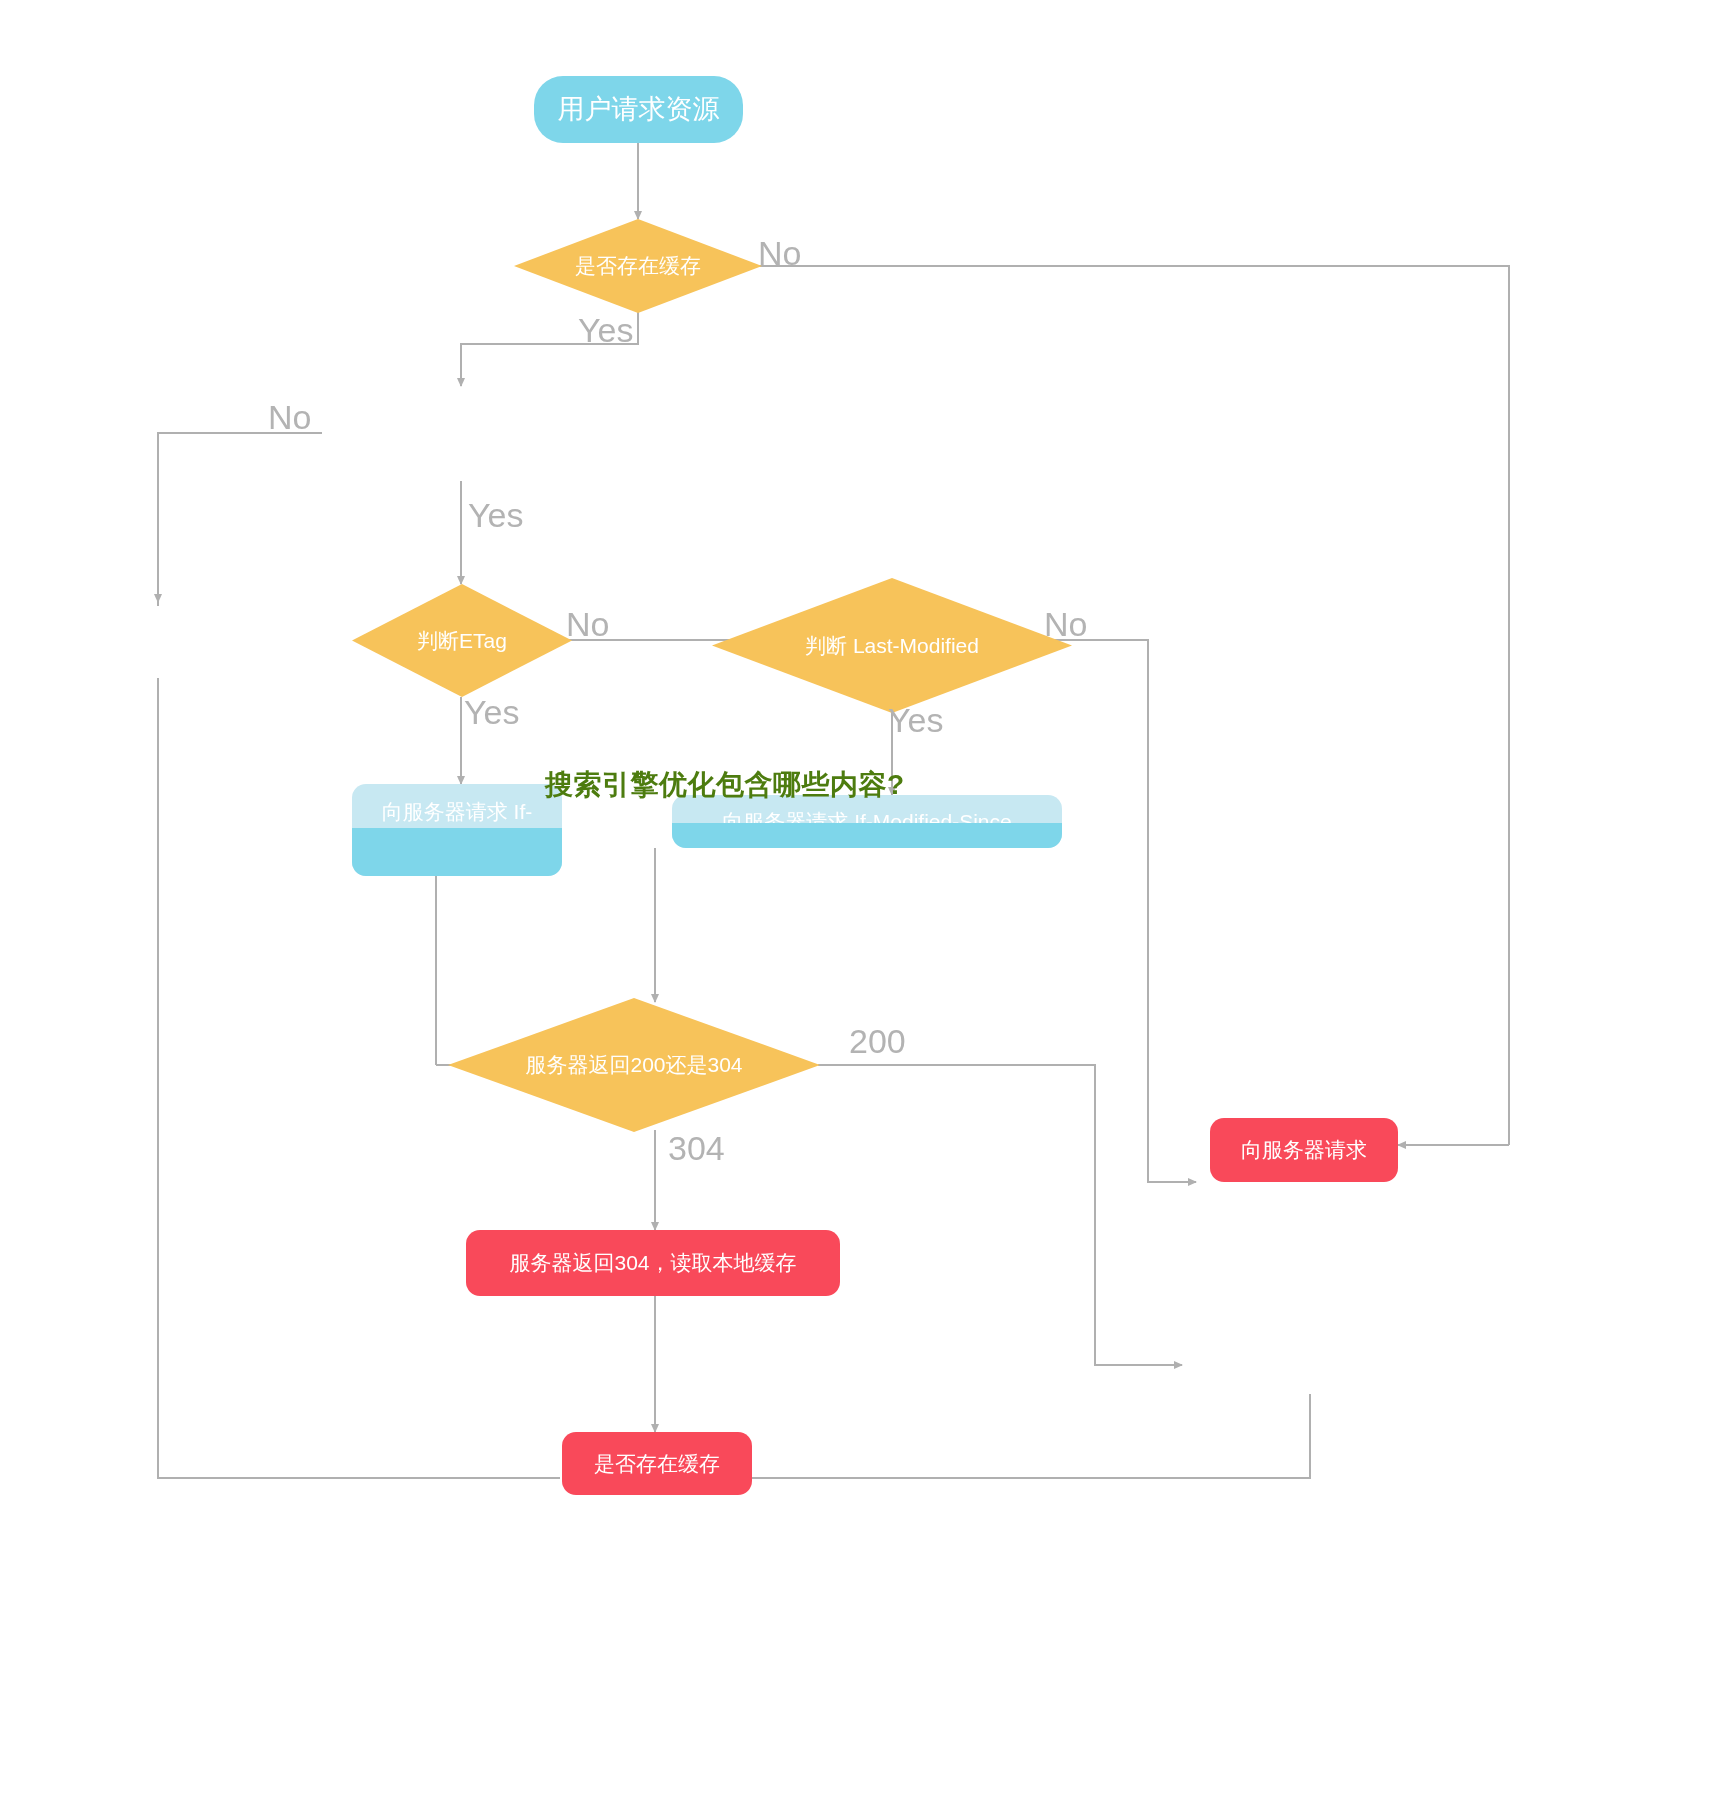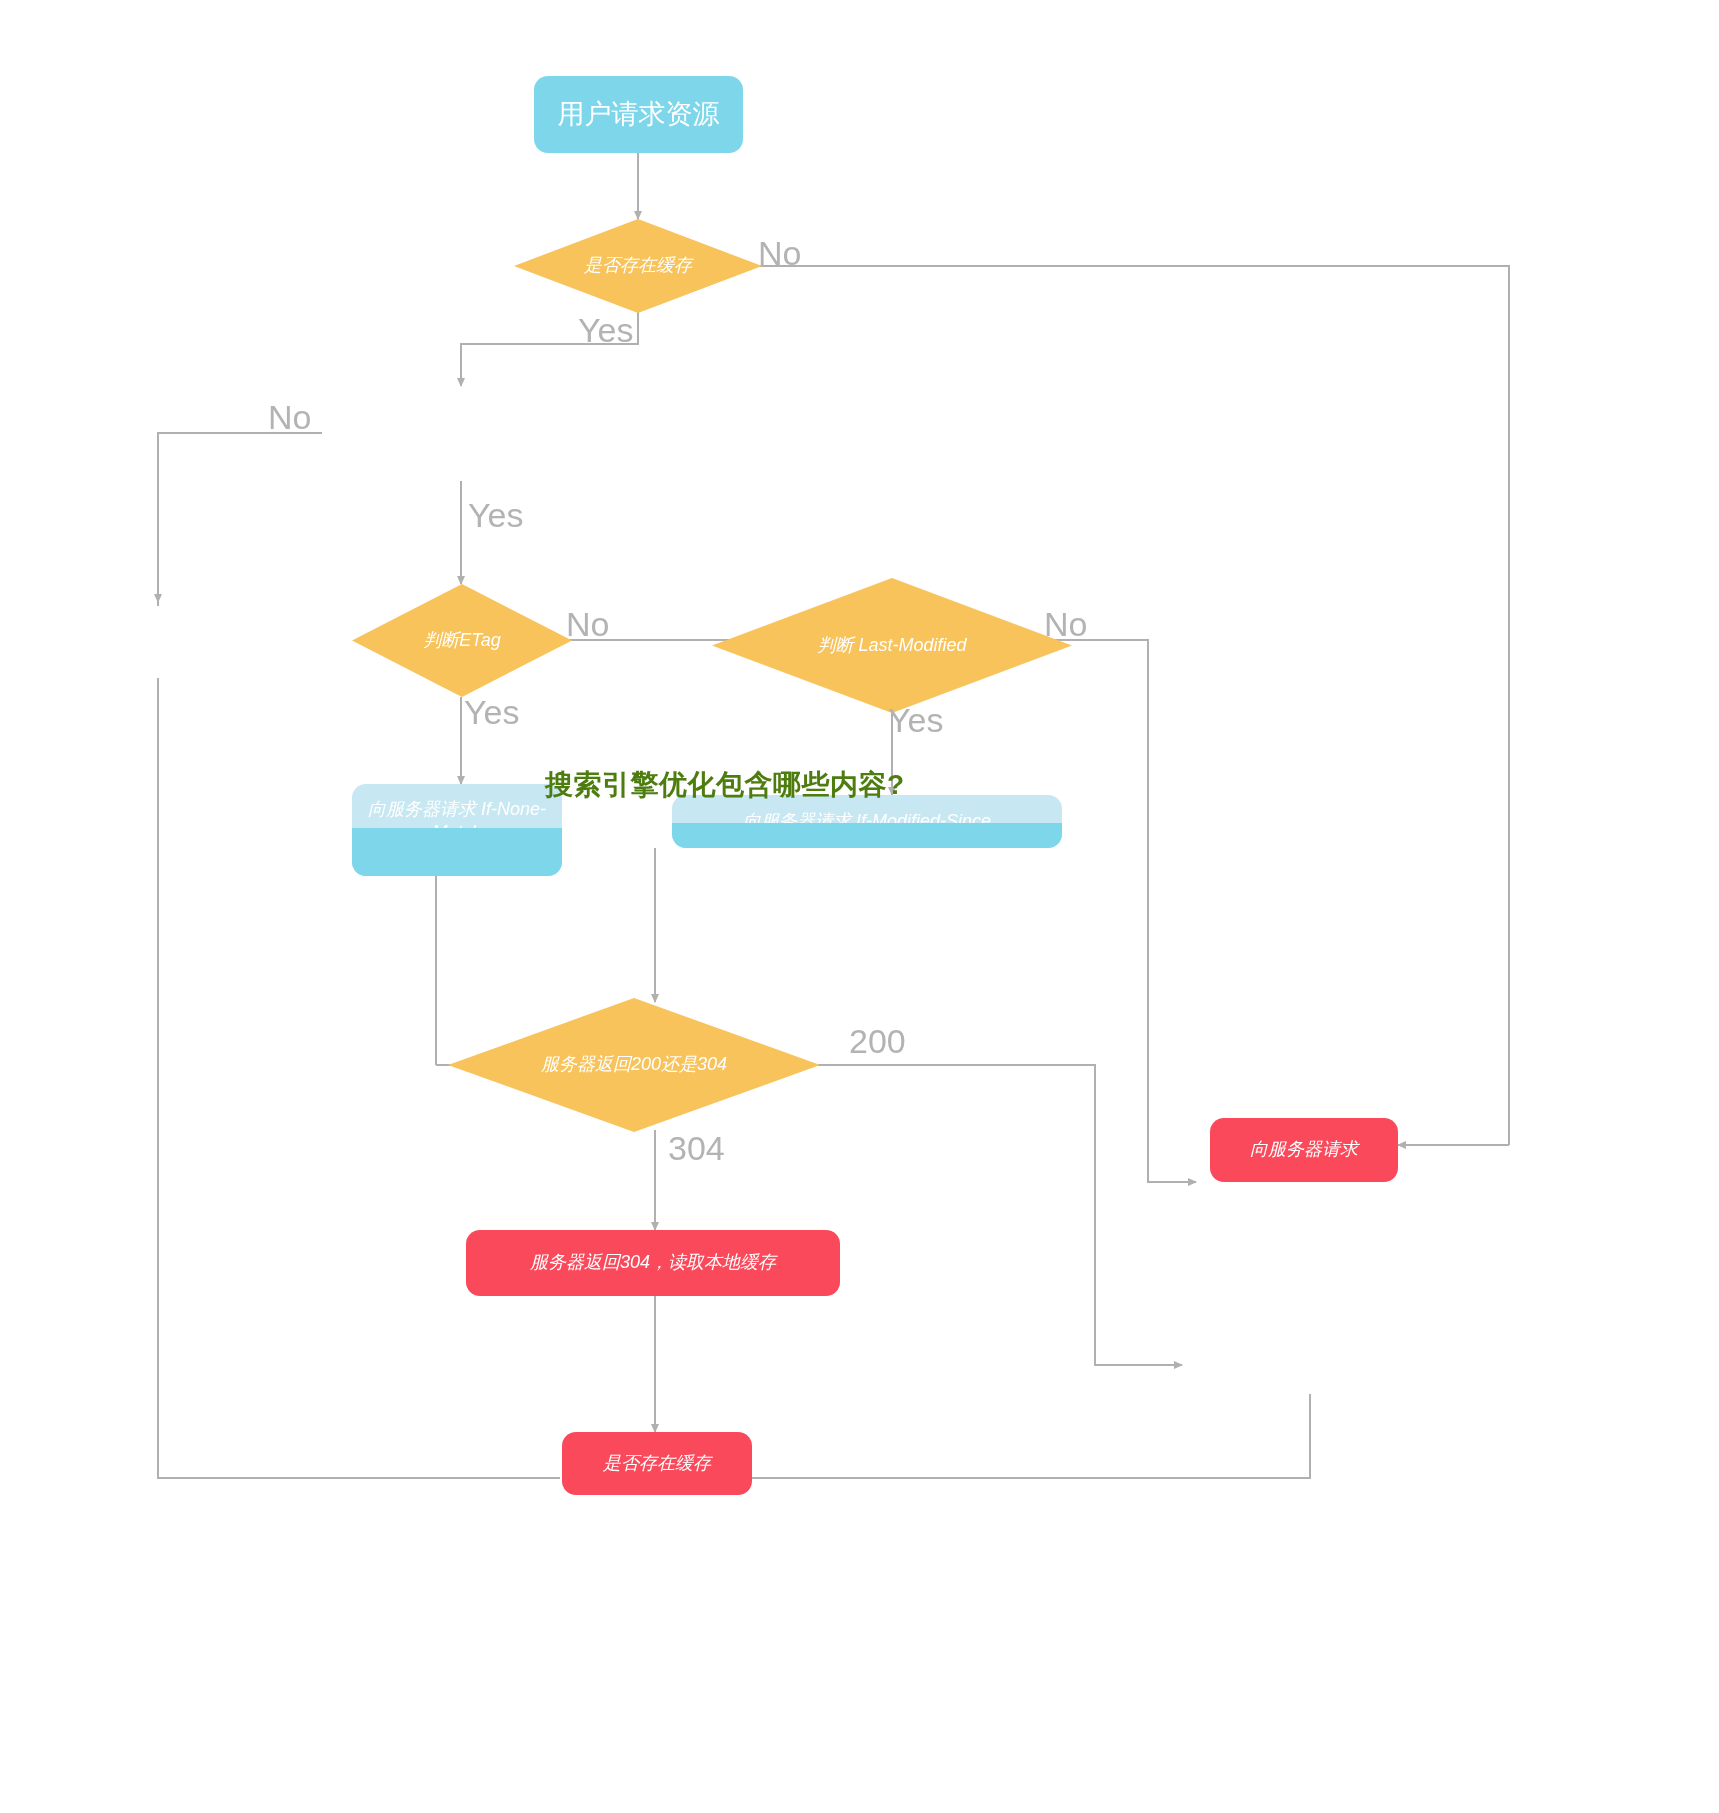--- a/index.html
+++ b/index.html
@@ -80,21 +80,21 @@
   #overlay-title {
     position: absolute;
     color: #4d7c0f;
     font-weight: bold;
     font-size: 28px;
     white-space: nowrap;
     z-index: 50;
     letter-spacing: 0.5px;
   }
   .fs-27 { font-size: 27px; }
-  .fs-26 { font-size: 18px; font-style: italic; }
+  .fs-26 { font-size: 21px; }
 </style>
 </head>
 <body>
 
 <div id="canvas">
 
   <svg id="edge-layer" viewBox="0 0 1719 1813" width="1719" height="1813" xmlns="http://www.w3.org/2000/svg">
     <defs>
       <marker id="arw" markerWidth="10" markerHeight="10" refX="8" refY="4" orient="auto" markerUnits="userSpaceOnUse">
         <path d="M0,0 L9,4 L0,8 z" fill="#b0b0b0"></path>
@@ -139,21 +139,21 @@
       <path d="M655,1296 L655,1432" marker-end="url(#arw)"></path>
 
       <path d="M1310,1394 L1310,1478 L750,1478"></path>
 
       <path d="M158,678 L158,1478 L560,1478"></path>
 
       <path d="M1310,1180 L1310,1330" stroke-opacity="0"></path>
     </g>
   </svg>
 
-  <div class="node rect blue fs-27" style="left:534px; top:76px; width:209px; height:77px;">
+  <div class="node rect blue fs-27" style="left:534px; top:76px; width:209px; height:67px;border-radius:29px;">
     <span>用户请求资源</span>
   </div>
 
   <div class="node diamond" style="left:514px; top:219px; width:248px; height:94px;">
     <div class="dshape"></div>
     <span class="dlabel fs-26">是否存在缓存</span>
   </div>
 
 
 

